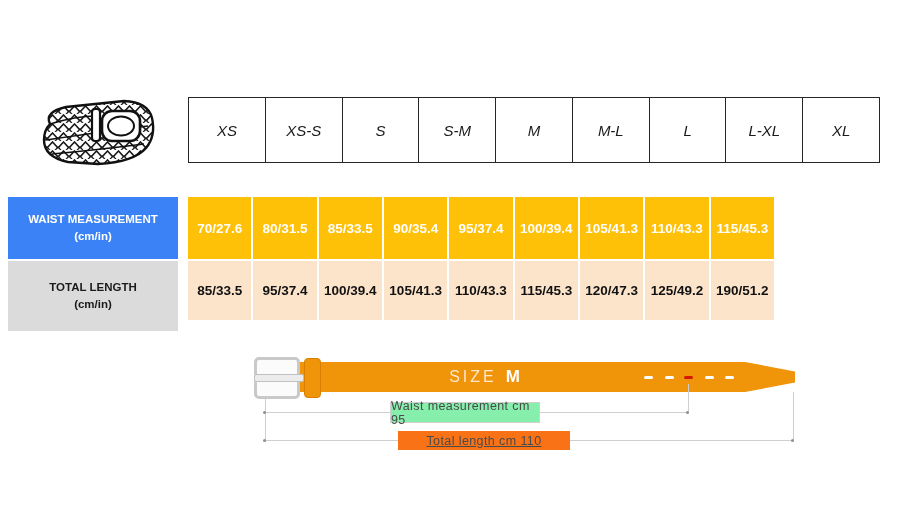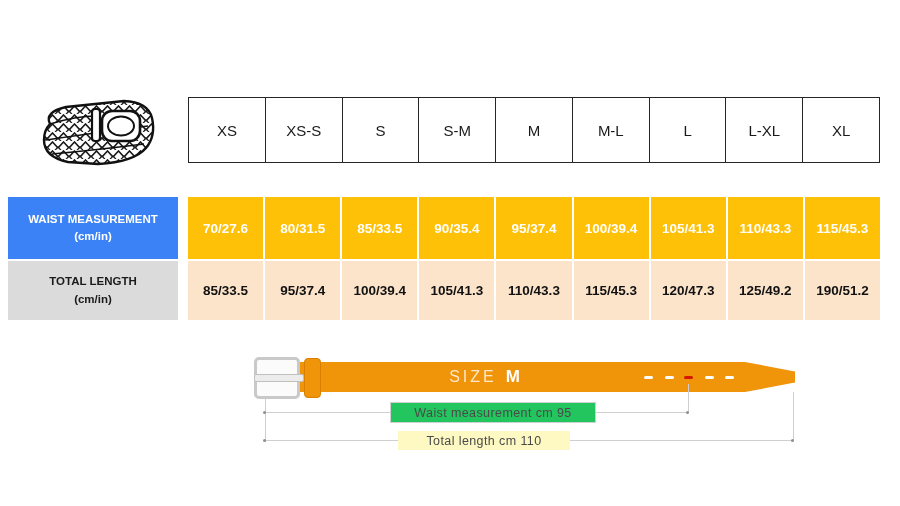--- a/index.html
+++ b/index.html
@@ -7,32 +7,32 @@
               font-family:"Liberation Sans", sans-serif; }
   .abs { position:absolute; }
 
   
   #belt-roll-icon { left:36px; top:96px; width:122px; height:74px; }
 
   
   #size-header { left:188px; top:97px; width:692px; height:66px; display:flex; }
   .hcell { flex:1; border:1px solid #262626; background:#ffffff;
            display:flex; align-items:center; justify-content:center;
-           font-size:15px; color:#1a1a1a; }
+           font-size:15px; color:#1a1a1a;font-style:italic; }
   .hcell + .hcell { margin-left:-1px; }
 
   
   .rowlabel { left:8px; width:170px; display:flex; flex-direction:column;
               align-items:center; justify-content:center; text-align:center;
               font-weight:bold; font-size:11.5px; line-height:1.5; }
   #waist-label { top:197px; height:62px; background:#3b82f6; color:#ffffff; }
-  #length-label { top:261px; height:59px; background:#DBDBDB; color:#1a1a1a; }
+  #length-label { top:261px; height:70px; background:#DBDBDB; color:#1a1a1a; }
 
   
-  .valrow { left:188px; width:692px; display:flex; gap:2px; }
+  .valrow { left:188px; width:586px; display:flex; gap:2px; }
   #waist-values { top:197px; height:62px; }
   #length-values { top:261px; height:59px; }
   .vcell { flex:1; display:flex; align-items:center; justify-content:center;
            font-weight:bold; font-size:13.5px; }
   #waist-values .vcell { background:#FFC107; color:#ffffff; }
   #length-values .vcell { background:#FCE4CB; color:#111111; }
 
   
   #belt-strap-svg { left:298px; top:361px; width:500px; height:32px; }
   #belt-keeper { left:304px; top:358px; width:17px; height:40px;
@@ -47,28 +47,28 @@
   #size-text .size-word { color:rgba(255,255,255,0.78); font-size:16px; letter-spacing:3px; }
   #size-text .size-val  { color:#ffffff; font-weight:bold; font-size:17px;
                           letter-spacing:1px; margin-left:9px; }
   .hole { top:376px; width:9px; height:3px; border-radius:1.5px; background:#ffffff; z-index:4; }
   .hole.red { background:#D31A00; }
 
   
   .dimline { height:1px; background:#cfcfcf; }
   .vguide  { width:1px; background:#cfcfcf; }
   .dot { width:3px; height:3px; background:#8f8f8f; border-radius:50%; z-index:2; }
-  #waist-dim-label { left:390px; top:402px; width:206px; height:21px;
-                     background:#22c55e; border:1px solid #cfcfcf; z-index:5;
+  #waist-dim-label { left:390px; top:402px; width:150px; height:21px;
+                     background:#86efac; border:1px solid #cfcfcf; z-index:5;
                      display:flex; align-items:center; justify-content:center;
                      font-size:12.5px; color:#4a4a4a; letter-spacing:0.4px; }
   #total-dim-label { left:398px; top:431px; width:172px; height:19px;
-                     background:#fef9c3; z-index:5;
+                     background:#f97316; z-index:5;
                      display:flex; align-items:center; justify-content:center;
-                     font-size:12.5px; color:#4a4a4a; letter-spacing:0.4px; }
+                     font-size:12.5px; color:#4a4a4a; letter-spacing:0.4px;text-decoration:underline; }
 </style>
 </head>
 <body>
 
 <svg id="belt-roll-icon" class="abs" viewBox="0 0 122 74" xmlns="http://www.w3.org/2000/svg">
   <defs>
     <pattern id="braid" width="11" height="9" patternUnits="userSpaceOnUse">
       <path d="M0,7 L5.5,1 L11,7" fill="none" stroke="#1a1a1a" stroke-width="1.6"></path>
       <path d="M-5.5,12 L0,6 L5.5,12 M5.5,12 L11,6 L16.5,12" fill="none" stroke="#1a1a1a" stroke-width="1.2"></path>
     </pattern>

